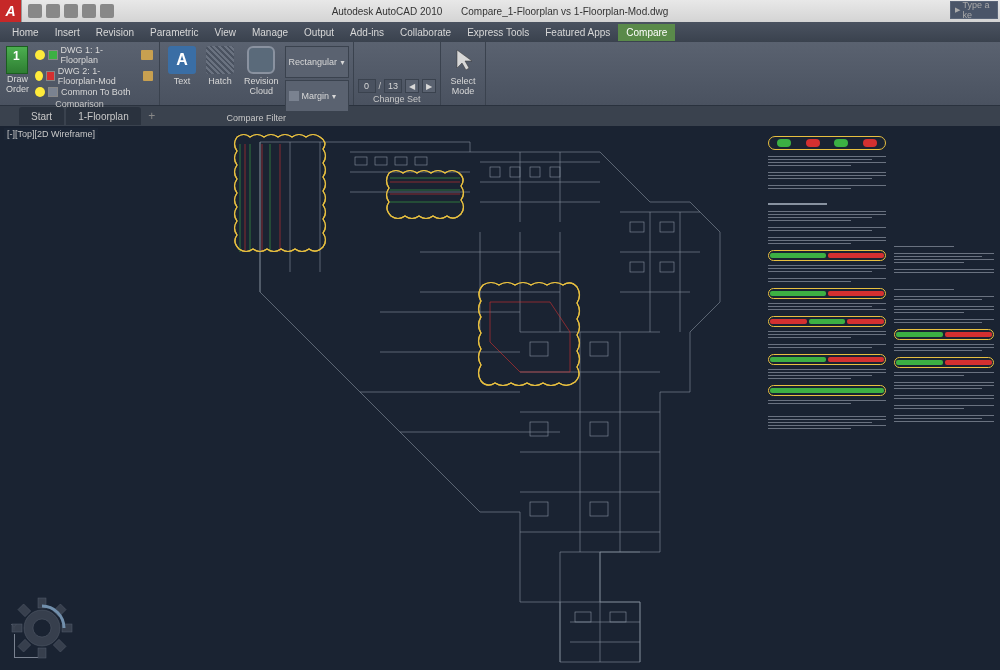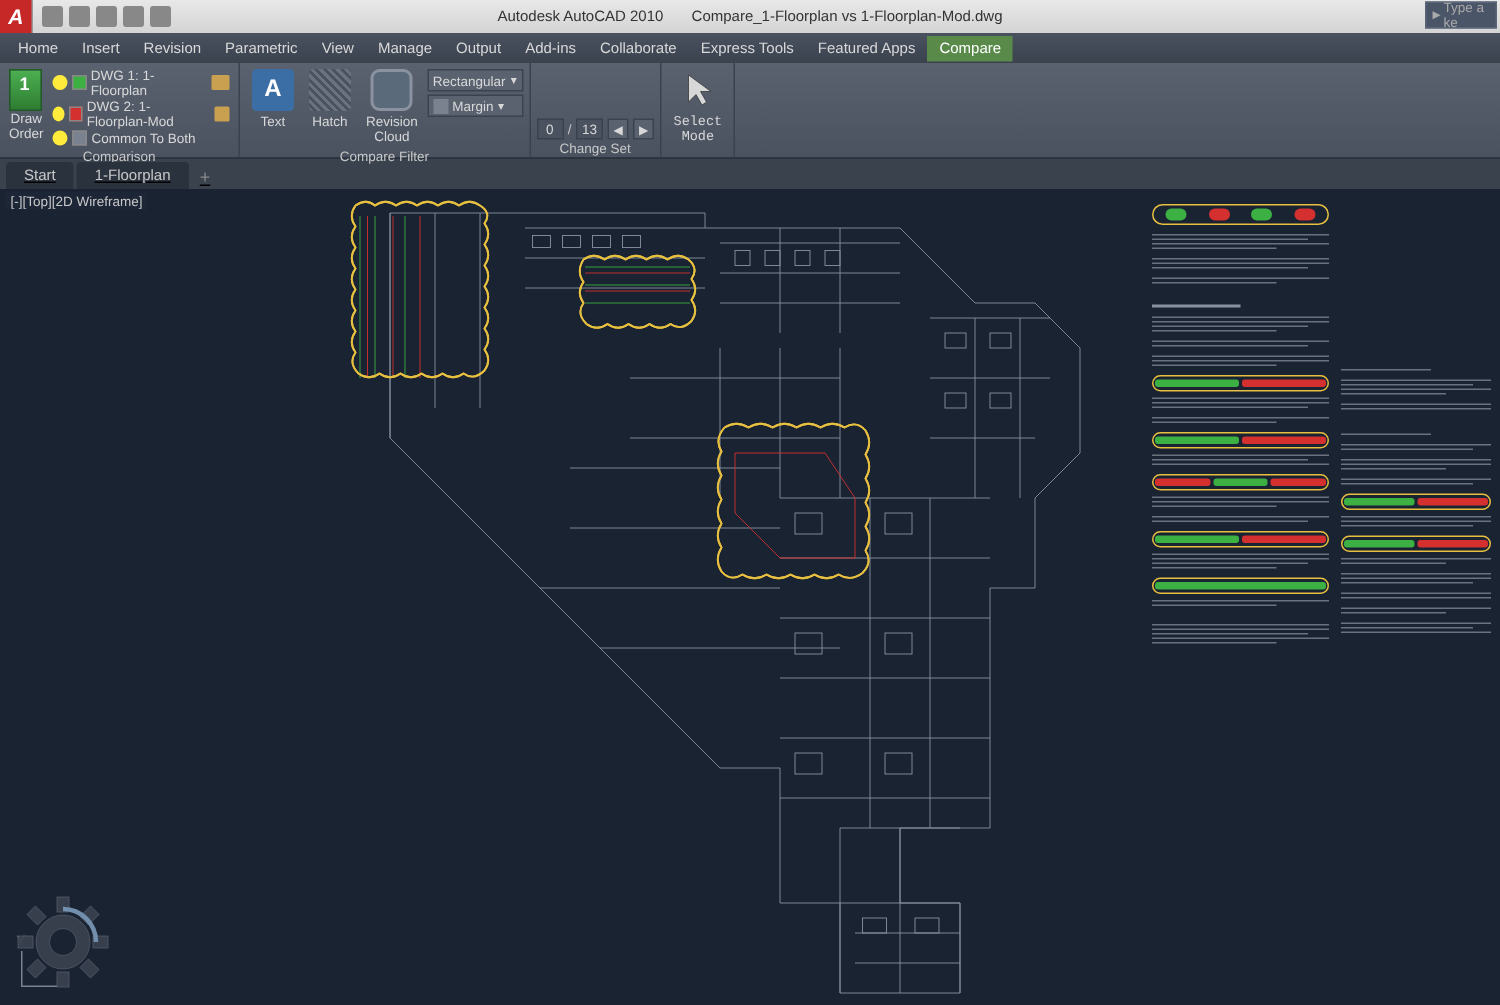--- a/index.html
+++ b/index.html
@@ -32,28 +32,28 @@
 .legend-row { display:flex; align-items:center; gap:3px; font-size:9px; color:#d8d8d8; }
 .legend-swatch { width:10px; height:10px; border:1px solid #888; }
 .legend-bulb { width:10px; height:10px; background:#ffeb3b; border-radius:50%; }
 .folder-icon { width:12px; height:10px; background:#c8a050; border-radius:1px; }
 .draw-order-btn { display:flex; flex-direction:column; align-items:flex-start; padding:2px; }
 .draw-order-icon { width:22px; height:28px; background:linear-gradient(#4caf50,#2e7d32); border:1px solid #1b5e20; position:relative; }
 .draw-order-icon::after { content:"1"; position:absolute; top:2px; left:6px; color:#fff; font-size:12px; font-weight:bold; }
 .text-btn { background:#3a6ea5; }
 .hatch-btn { background:#4a5a6a; }
 .cloud-btn { background:#5a6a7a; }
-.shape-select { width:64px; height:15px; background:#5a6270; border:1px solid #3a424e; font-size:9px; color:#d8d8d8; padding:0 3px; display:flex; align-items:center; justify-content:space-between; }
+.shape-select { width:64px; height:32px; background:#5a6270; border:1px solid #3a424e; font-size:9px; color:#d8d8d8; padding:0 3px; display:flex; align-items:center; justify-content:space-between; }
 .shape-select::after { content:"▾"; font-size:8px; }
 .changeset-row { display:flex; align-items:center; gap:3px; }
 .changeset-num { width:18px; height:14px; background:#4a5260; border:1px solid #3a424e; font-size:9px; color:#d8d8d8; display:flex; align-items:center; justify-content:center; }
 .arrow-btn { width:14px; height:14px; background:#5a6270; border:1px solid #3a424e; color:#d8d8d8; font-size:8px; display:flex; align-items:center; justify-content:center; cursor:pointer; }
 
 
-.filetabs { height:20px; background:#3a424e; display:flex; align-items:flex-end; padding-left:4px;text-decoration:underline; }
+.filetabs { height:20px; background:#3a424e; display:flex; align-items:center; padding-left:19px; }
 .file-tab { height:18px; padding:2px 12px; background:#2a323e; color:#c8c8c8; font-size:10px; margin-right:2px; border-radius:3px 3px 0 0; cursor:pointer; display:flex; align-items:center; }
 .file-tab.active { background:#4a5260; }
 .file-tab-add { width:18px; height:16px; background:#3a424e; color:#888; font-size:12px; display:flex; align-items:center; justify-content:center; cursor:pointer; }
 
 
 .viewport { position:absolute; top:126px; left:0; right:0; bottom:0; background:#1a2332; }
 .viewport-label { position:absolute; top:2px; left:4px; font-size:9px; color:#c8c8c8; background:rgba(30,40,55,0.7); padding:1px 3px; }
 .ucs { position:absolute; bottom:12px; left:14px; }
 .ucs-y { position:absolute; width:1px; height:24px; background:#7a8290; bottom:0; left:0; }
 .ucs-y::before { content:"Y"; position:absolute; top:-12px; left:-3px; font-size:9px; color:#7a8290; }
@@ -204,21 +204,21 @@
   </div>
 
   <div class="ribbon-group">
     <div class="ribbon-group-content">
       <div class="big-btn">
         <div class="big-btn-icon" style="background:transparent;position:relative;">
           <svg viewBox="0 0 28 28">
               <path d="M8 4 L8 22 L13 17 L17 24 L20 22 L16 15 L23 15 Z" fill="#d8d8d8" stroke="#333" stroke-width="0.5"></path>
             </svg>
         </div>
-        <div class="big-btn-label" style="white-space:pre-line;font-family:Liberation Mono, monospace;">Select
+        <div class="big-btn-label" style="white-space:pre-line;">Select
 Mode</div>
       </div>
     </div>
     <div class="ribbon-group-label">&nbsp;</div>
   </div>
 </div>
 
 <div class="filetabs">
   <div class="file-tab">Start</div>
   <div class="file-tab">1-Floorplan</div>

